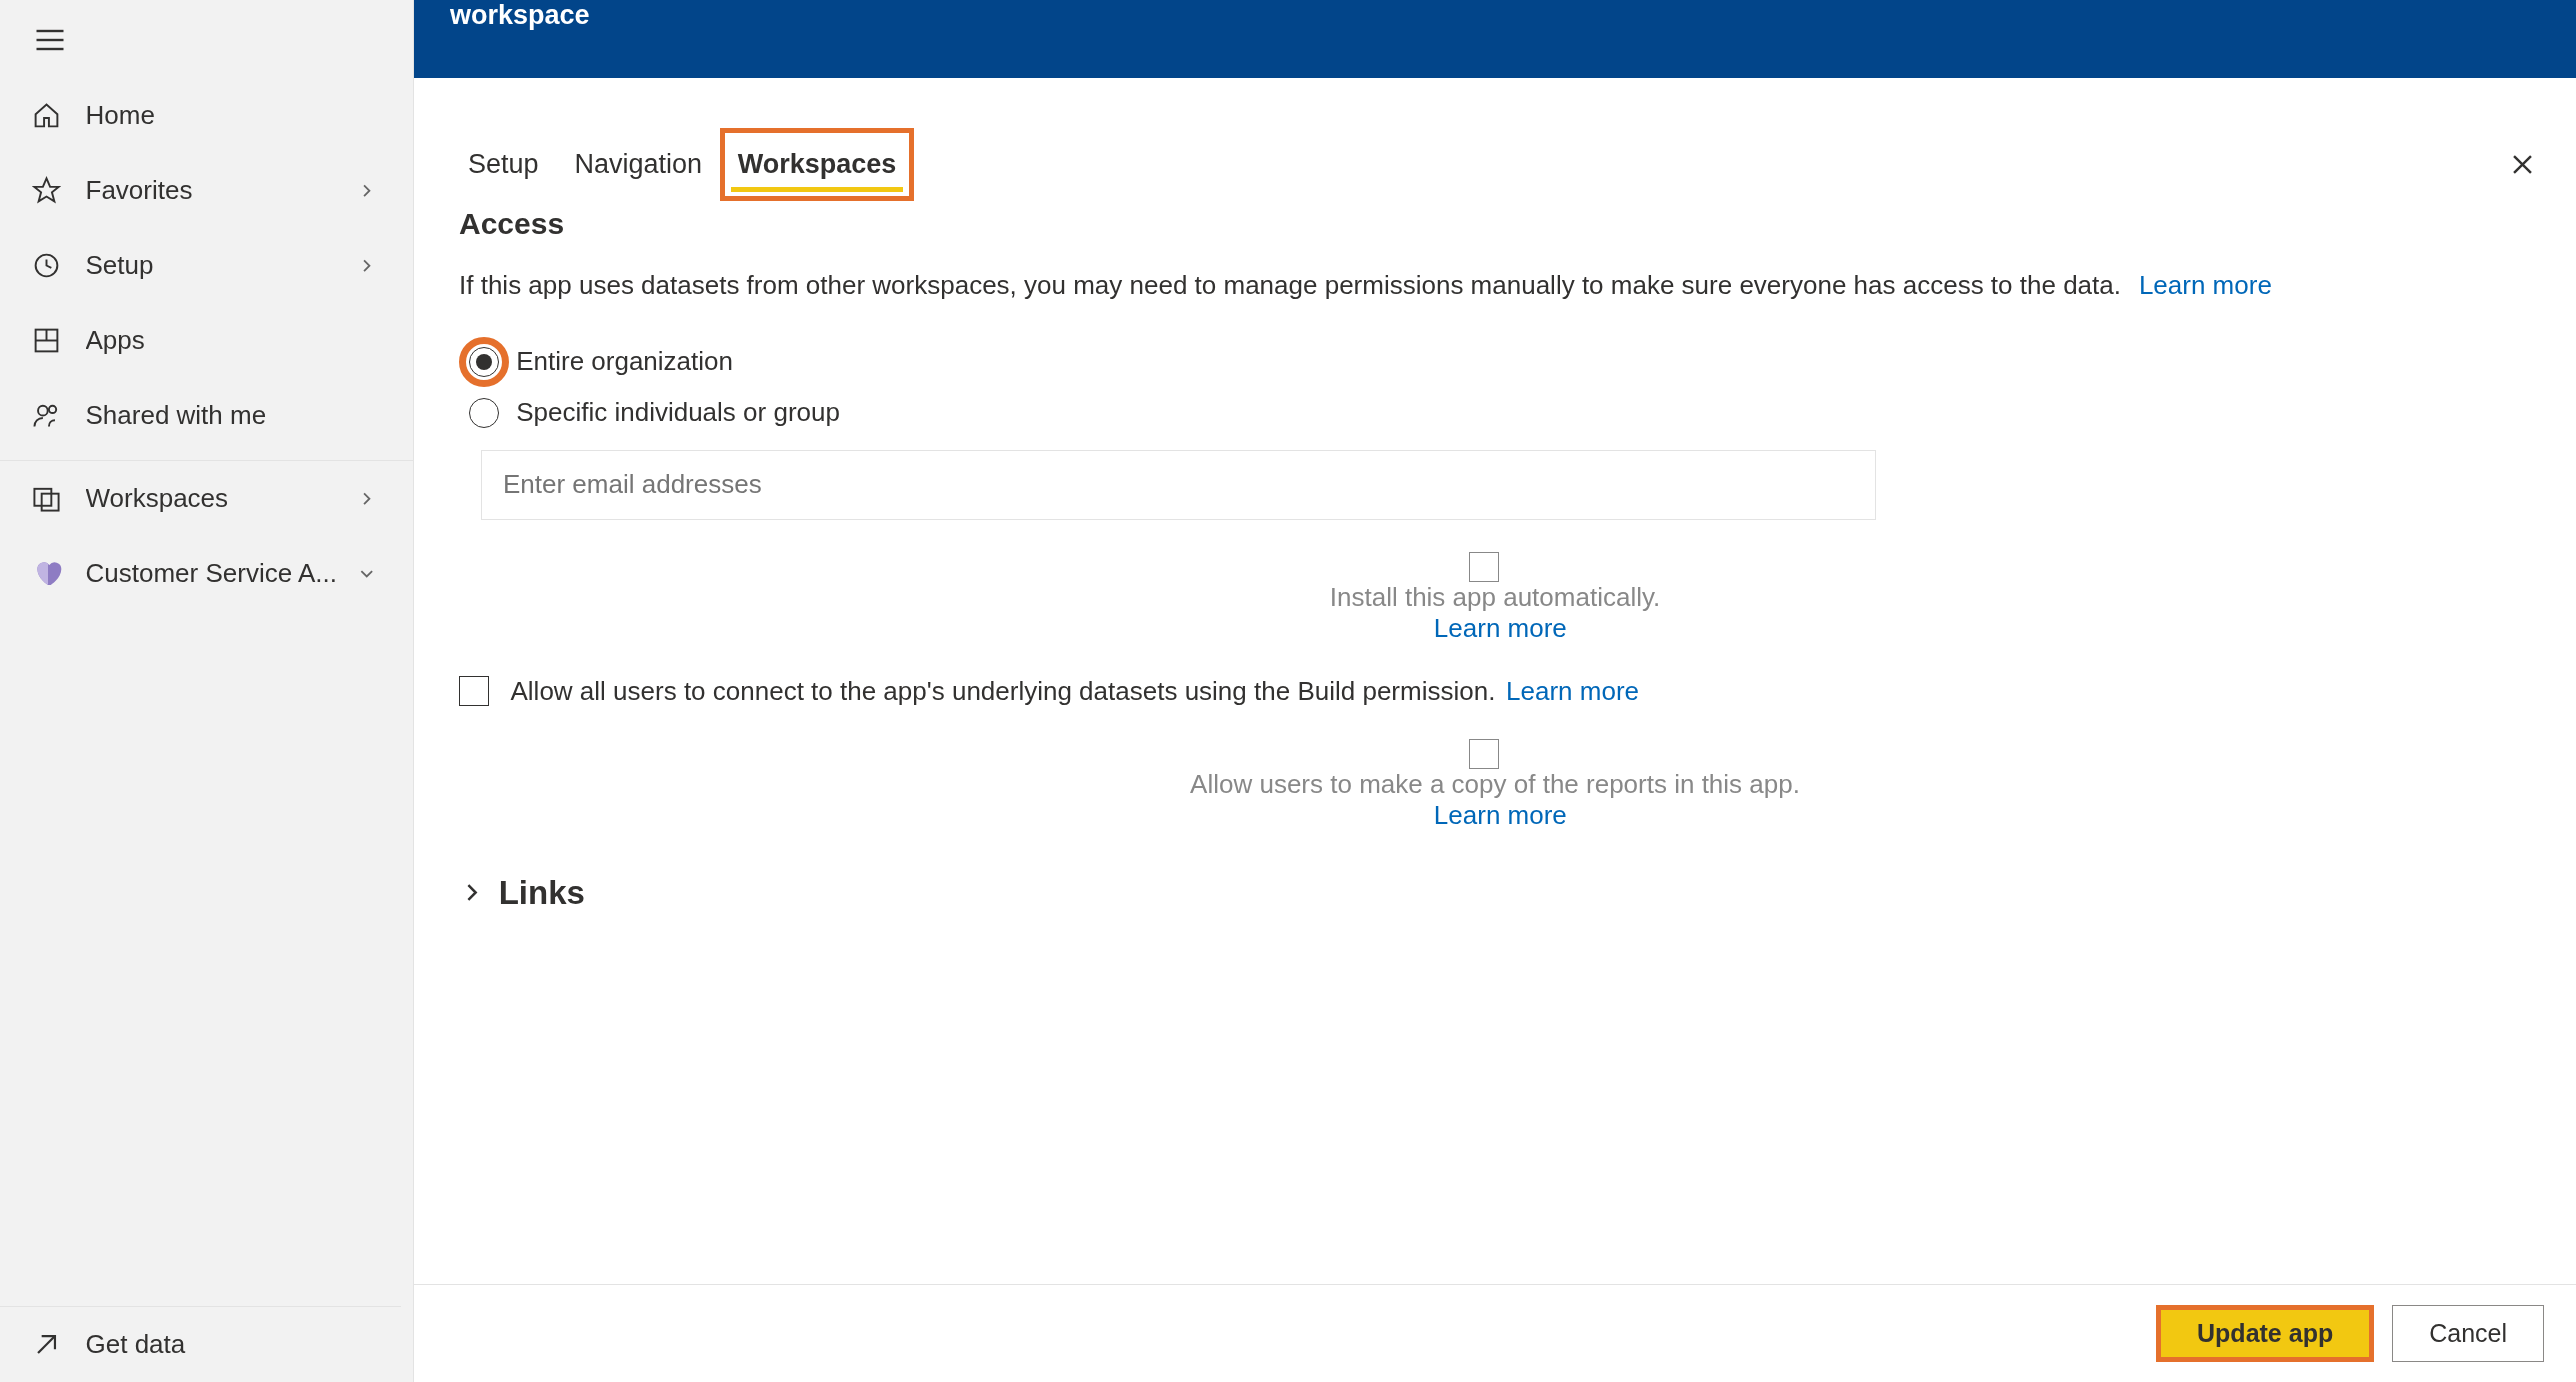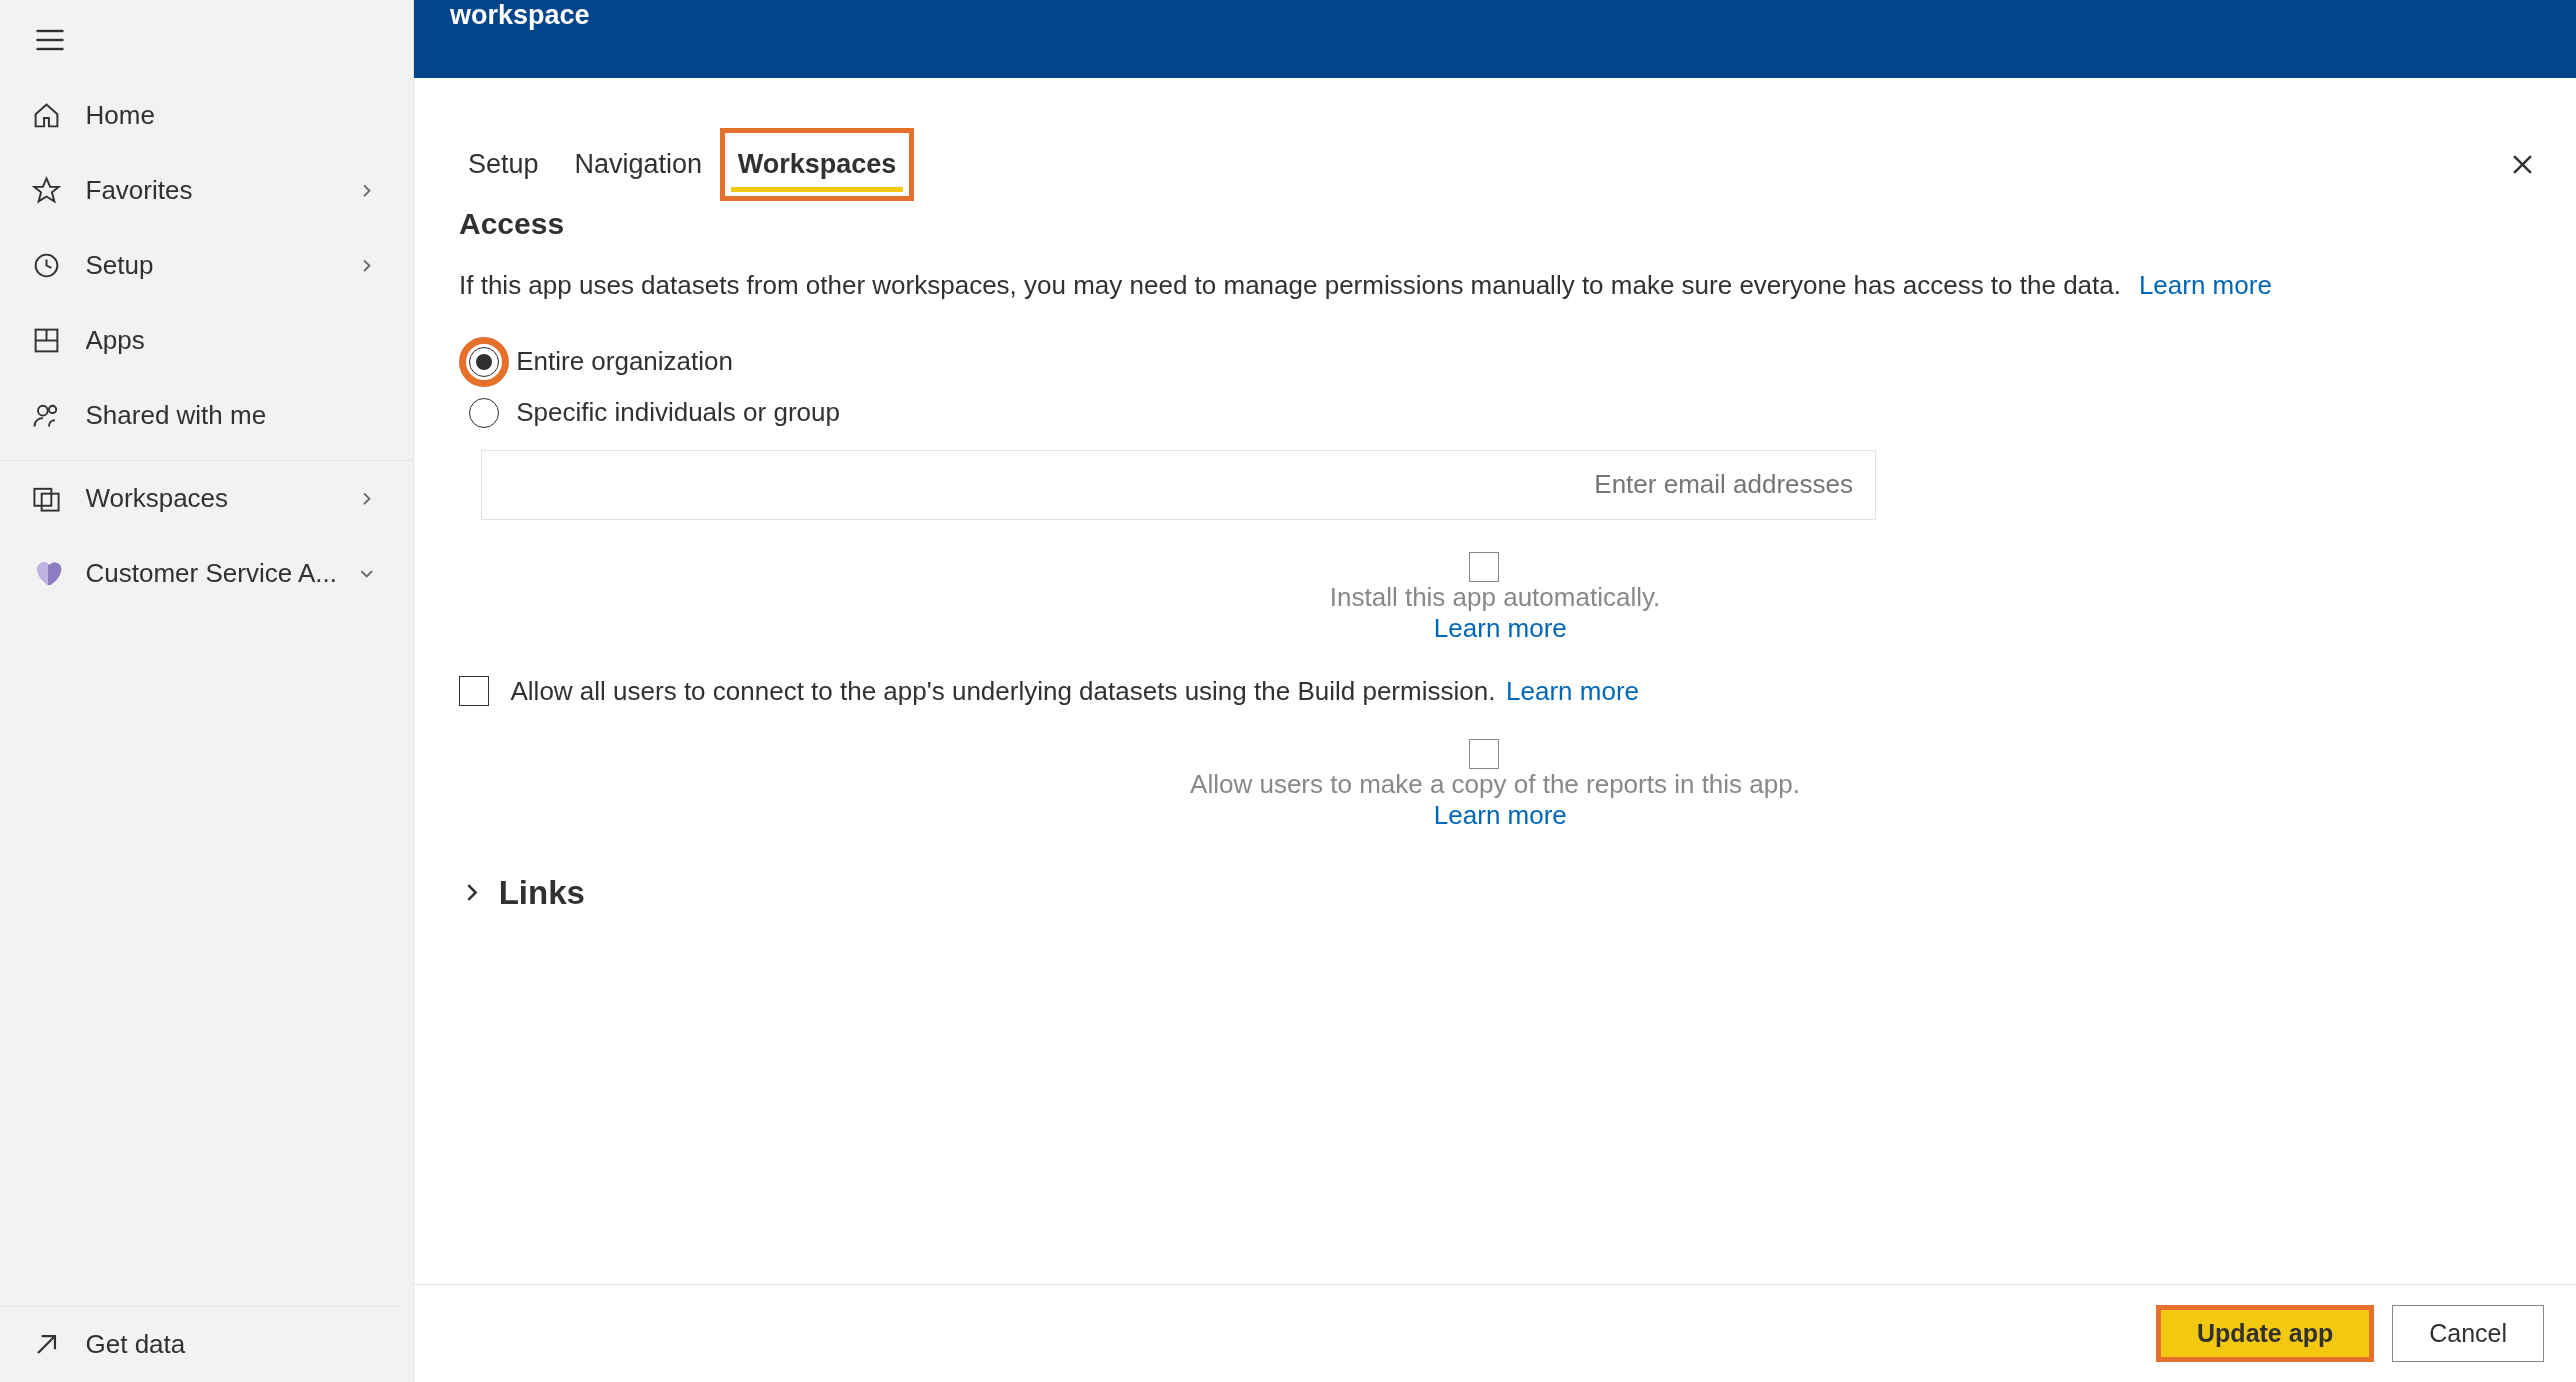--- a/index.html
+++ b/index.html
@@ -94,21 +94,20 @@
   .radio.selected .dot { width:16px; height:16px; background:#323130; border-radius:50%; }
   .radio-plain-wrap { width:50px; display:flex; justify-content:center; margin-right:7.2px;}
   .email-input {
     margin: 10.7px 0 32px 21.5px;
     width: 1395px; height: 70px;
     border:0.9px solid #E3E3E3;
     padding: 0 21.5px;
     font-size:26px;
     color:#999;
     background:#fff;
-    text-align:right;
   }
   .check-row { display:flex; align-items:center; font-size:26px; margin-bottom: 32px; }
   .check-row.disabled { color:#888;flex-direction:column; }
   .checkbox { width:30px; height:30px; border:1.8px solid currentColor; margin-right:21.5px; flex-shrink:0; }
   .links-row { display:flex; align-items:center; font-size:33px; font-weight:600; margin-top:43px; cursor:pointer;}
   .links-row .chev { width:29px; height:29px; margin-right:10.7px; display:flex; align-items:center;}
   
   .footer {
     height: 98px;
     border-top:0.9px solid #E3E3E3;

